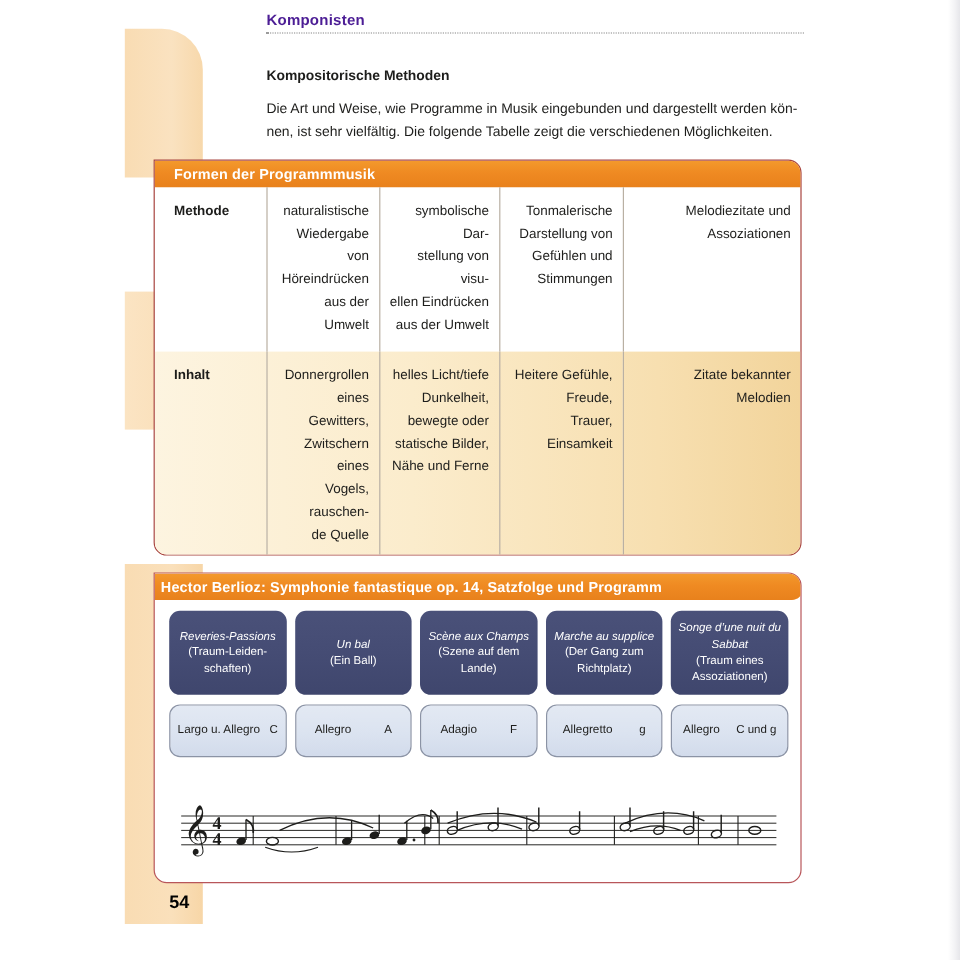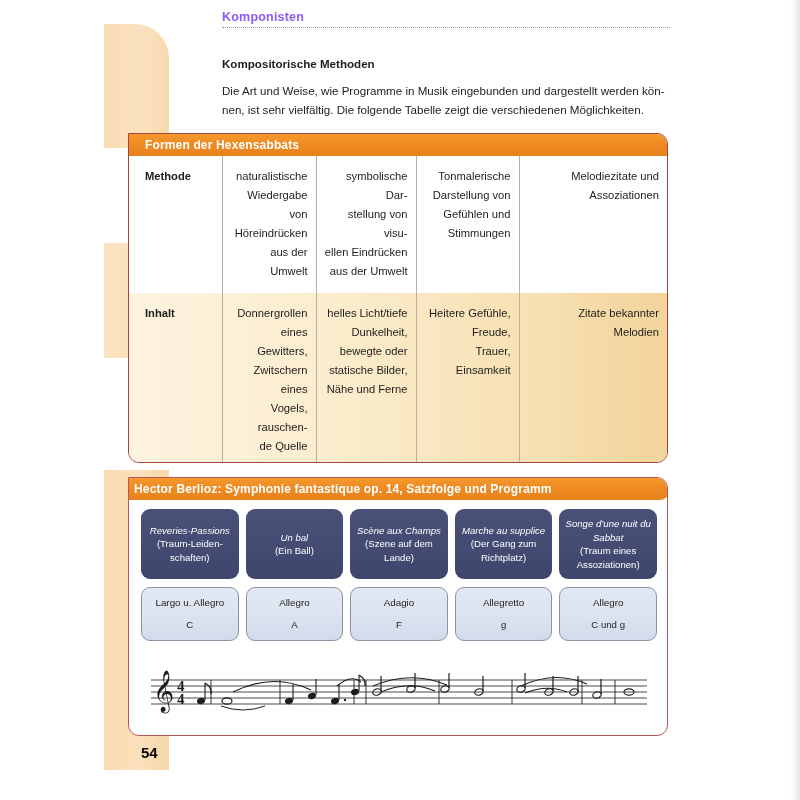--- a/index.html
+++ b/index.html
@@ -43,21 +43,21 @@
   #band-bottom{
     top:470px;height:300px;
     background:linear-gradient(to right,#f9dcb3 0%,#fae0bb 60%,#f7d6a7 100%);
   }
 
   
   #runhead{
     position:absolute;left:222px;top:10px;width:448px;
   }
   #runhead-title{
-    font-size:12.5px;font-weight:bold;color:#8b5cf6;letter-spacing:.2px;
+    font-size:12.5px;font-weight:bold;color:#4c1d95;letter-spacing:.2px;
     padding-bottom:3px;
   }
   #runhead-rule{
     height:0;border-bottom:1.6px dotted #9b9b9b;width:448px;
   }
 
   
   #intro{position:absolute;left:222px;top:57px;width:452px;}
   #intro-heading{
     font-size:11.6px;font-weight:bold;color:#1d1d1b;margin-bottom:11px;
@@ -141,25 +141,25 @@
     display:flex;flex-direction:column;justify-content:center;align-items:center;
     text-align:center;box-sizing:border-box;padding:3px 4px;
   }
   .mvt-title{font-style:italic;}
   .mvt-sub{}
   #tempo-row{
     position:absolute;left:12px;top:109px;width:516px;
     display:flex;gap:7px;
   }
   .tempo-box{
-    width:98px;height:54px;
+    width:98px;height:44px;
     background:linear-gradient(to bottom,#e3e9f3 0%,#dbe3f0 55%,#d2dbeb 100%);
     border:1px solid #8b93a5;border-radius:9px;
     color:#1d1d1b;font-size:9.8px;
-    display:flex;flex-direction:column;justify-content:space-around;align-items:center;
+    display:flex;flex-direction:row;justify-content:space-around;align-items:center;
     text-align:left;box-sizing:border-box;padding:4px 2px 5px 2px;
   }
   .tempo-key{font-size:9.6px;}
   #idee-caption{
     position:absolute;left:22px;top:166px;width:490px;
     font-size:10.6px;color:#1d1d1b;
   }
   #score-wrap{
     position:absolute;left:20px;top:188px;width:500px;height:56px;
   }
@@ -187,21 +187,21 @@
   </div>
 
   <div id="intro">
     <div id="intro-heading">Kompositorische Methoden</div>
     <div class="intro-line">Die Art und Weise, wie Programme in Musik eingebunden und dargestellt werden kön-</div>
     <div class="intro-line">nen, ist sehr vielfältig. Die folgende Tabelle zeigt die verschiedenen Möglichkeiten.</div>
   </div>
 
   <div id="table-panel">
     <div class="sec-header" id="table-header">
-      <span>Formen der Hexensabbats</span>
+      <span>Formen der Programmmusik</span>
     </div>
 
     <table id="tbl">
       <colgroup>
         <col style="width:93px">
           <col style="width:94px">
           <col style="width:100px">
           <col style="width:103px">
           <col style="width:148px">
       </colgroup>

